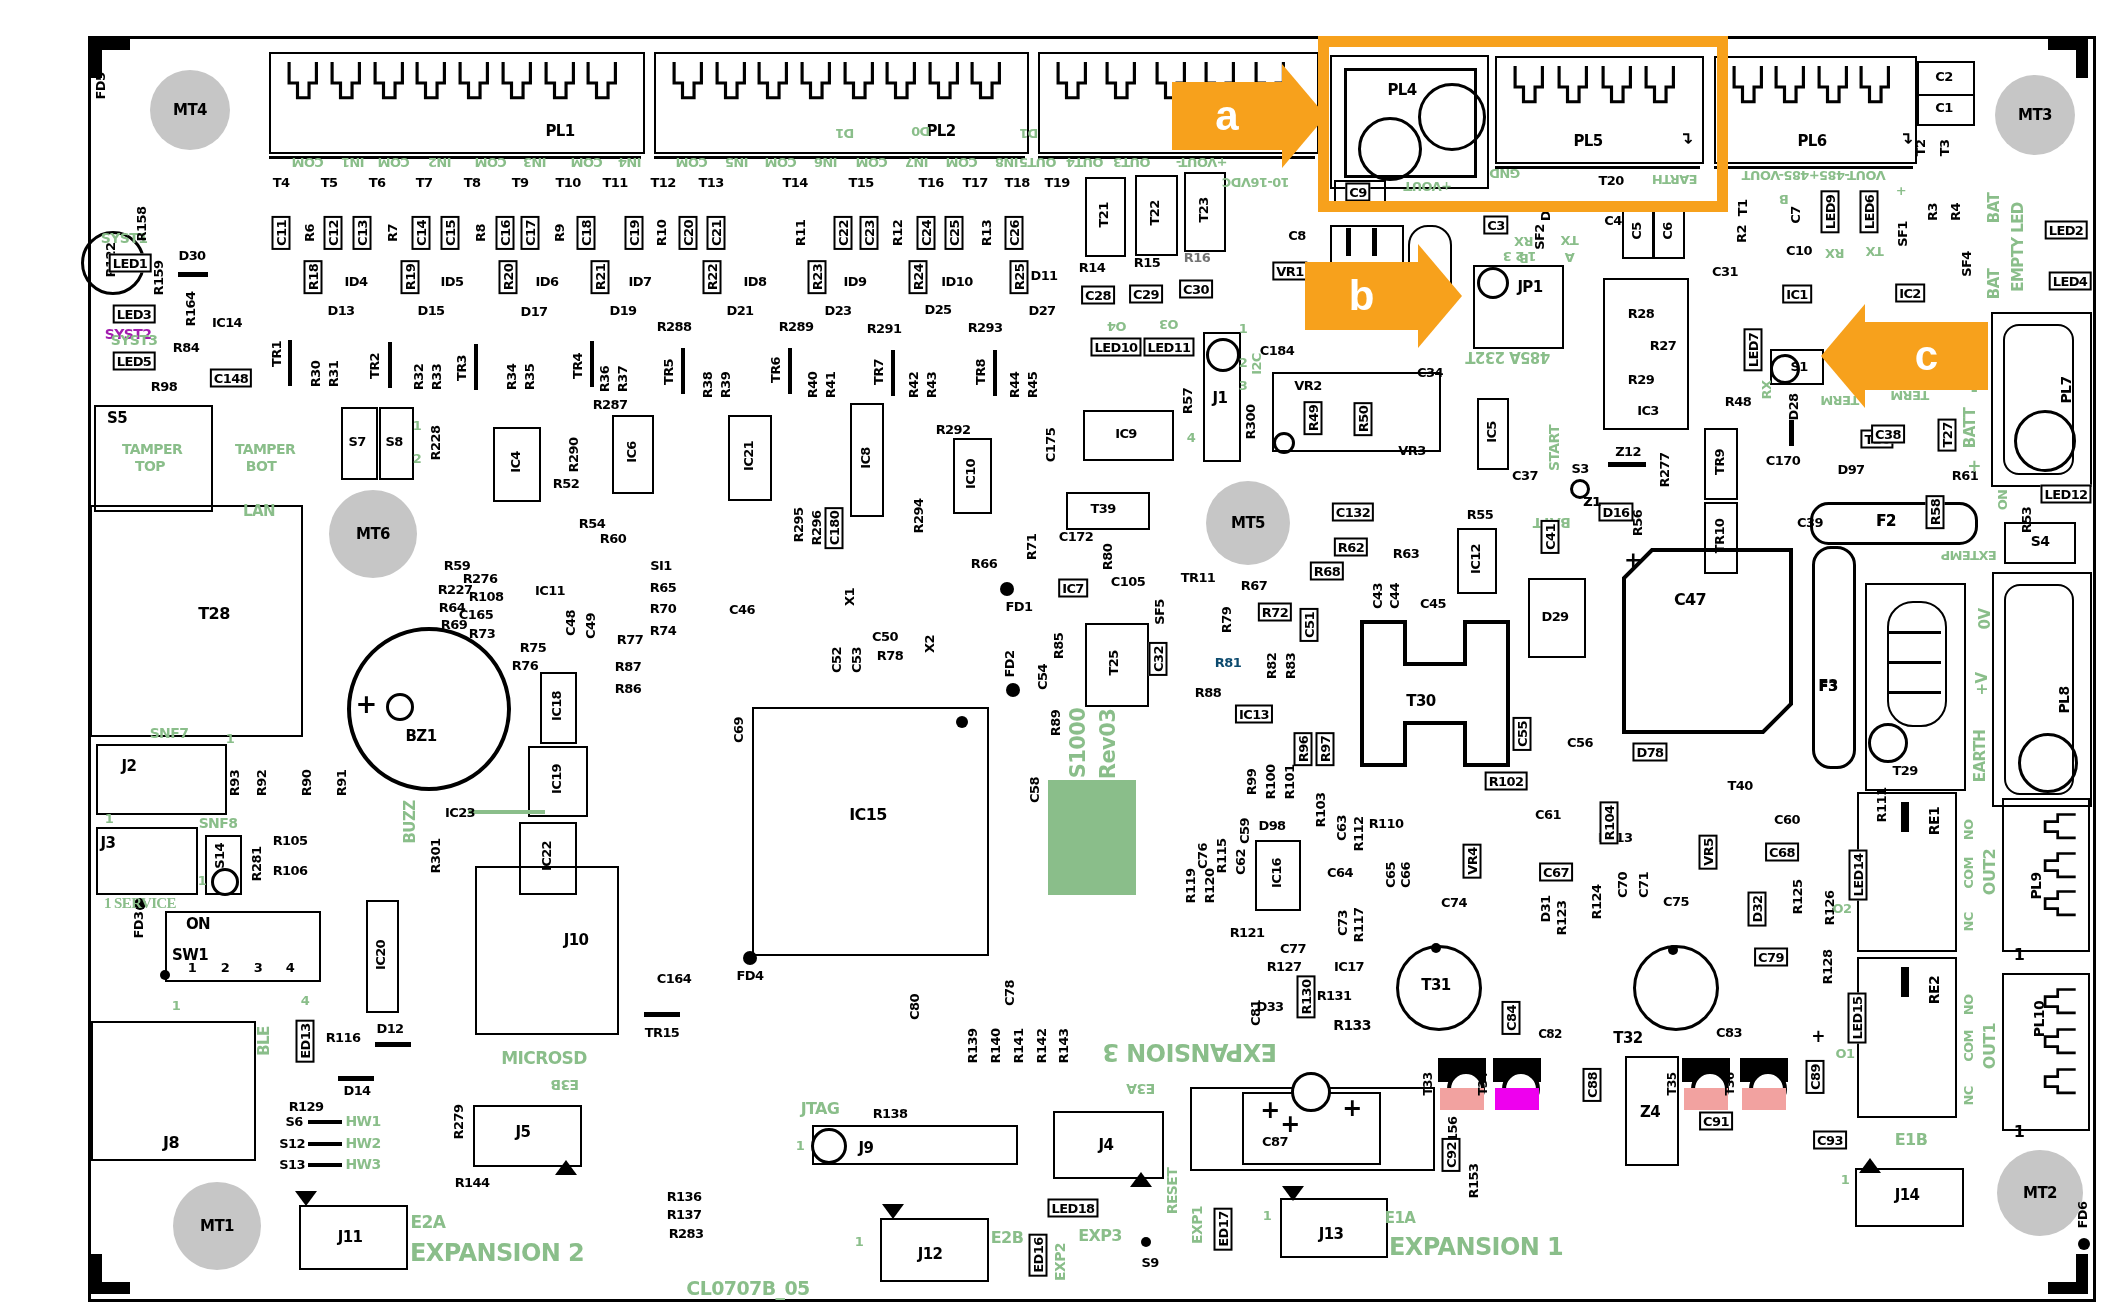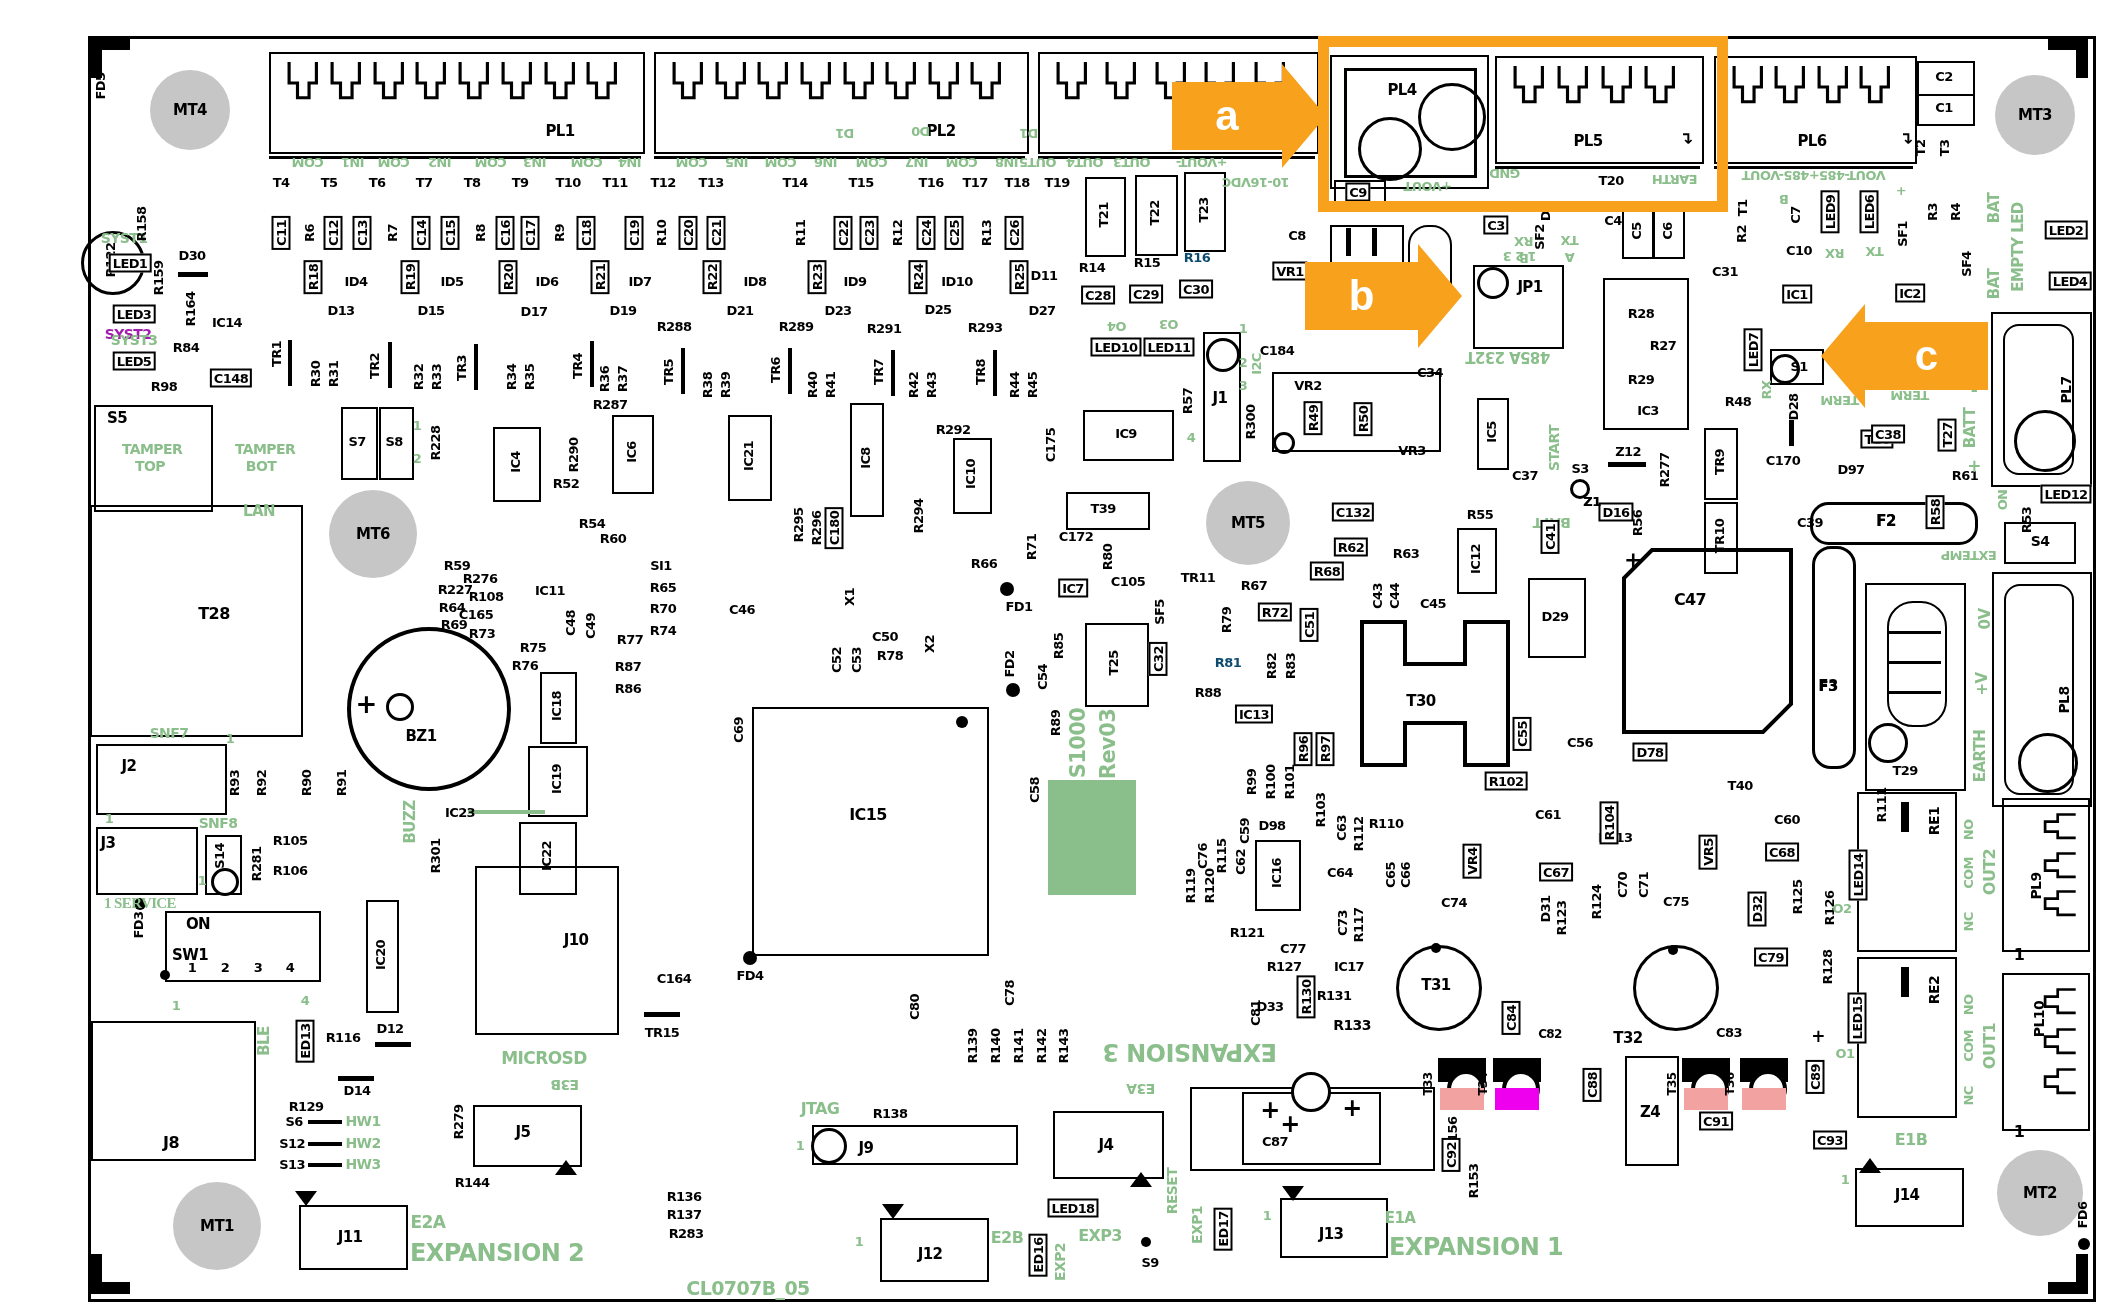--- a/index.html
+++ b/index.html
@@ -660,21 +660,21 @@
     <div class="lb r90 bx" style="font-size: 13px; color: rgb(0, 0, 0); left: 1363px; top: 419px;">R50</div>
     <div class="lb" style="font-size: 13px; color: rgb(0, 0, 0); left: 1412px; top: 450px;">VR3</div>
     <div class="lb r90" style="font-size: 13px; color: rgb(0, 0, 0); left: 1491px; top: 432px;">IC5</div>
     <div class="lb" style="font-size: 13px; color: rgb(0, 0, 0); left: 1525px; top: 475px;">C37</div>
     <div class="lb" style="font-size: 13px; color: rgb(0, 0, 0); left: 1430px; top: 372px;">C34</div>
     <div class="lb r90" style="font-size: 13px; color: rgb(0, 0, 0); left: 1103px; top: 215px;">T21</div>
     <div class="lb r90" style="font-size: 13px; color: rgb(0, 0, 0); left: 1154px; top: 213px;">T22</div>
     <div class="lb r90" style="font-size: 13px; color: rgb(0, 0, 0); left: 1203px; top: 210px;">T23</div>
     <div class="lb" style="font-size: 13px; color: rgb(0, 0, 0); left: 1092px; top: 267px;">R14</div>
     <div class="lb" style="font-size: 13px; color: rgb(0, 0, 0); left: 1147px; top: 262px;">R15</div>
-    <div class="lb" style="font-size: 13px; color: #0c4a6e; left: 1197px; top: 257px;">R16</div>
+    <div class="lb" style="font-size: 13px; color: #737373; left: 1197px; top: 257px;">R16</div>
     <div class="lb bx" style="font-size: 13px; color: rgb(0, 0, 0); left: 1098px; top: 295px;">C28</div>
     <div class="lb bx" style="font-size: 13px; color: rgb(0, 0, 0); left: 1146px; top: 294px;">C29</div>
     <div class="lb bx" style="font-size: 13px; color: rgb(0, 0, 0); left: 1196px; top: 289px;">C30</div>
     <div class="lb bx" style="font-size: 13px; color: rgb(0, 0, 0); left: 1290px; top: 271px;">VR1</div>
     <div class="lb" style="font-size: 13px; color: rgb(0, 0, 0); left: 1297px; top: 235px;">C8</div>
     <div class="lb bx" style="font-size: 13px; color: rgb(0, 0, 0); left: 1358px; top: 192px;">C9</div>
     <div class="lb bx" style="font-size: 13px; color: rgb(0, 0, 0); left: 1496px; top: 225px;">C3</div>
     <div class="lb r180" style="font-size: 13px; color: rgb(138, 190, 138); left: 1428px; top: 186px;">+VOUT</div>
     <div class="lb r180" style="font-size: 13px; color: rgb(138, 190, 138); left: 1445px; top: 205px;">10-16VDC</div>
     <div class="lb" style="font-size: 15px; color: rgb(0, 0, 0); left: 1530px; top: 287px;">JP1</div>

